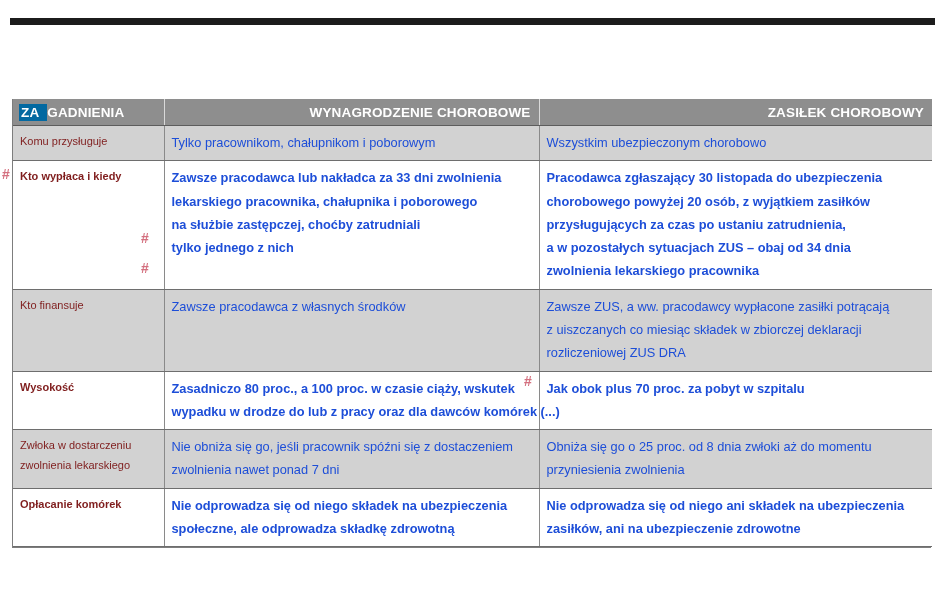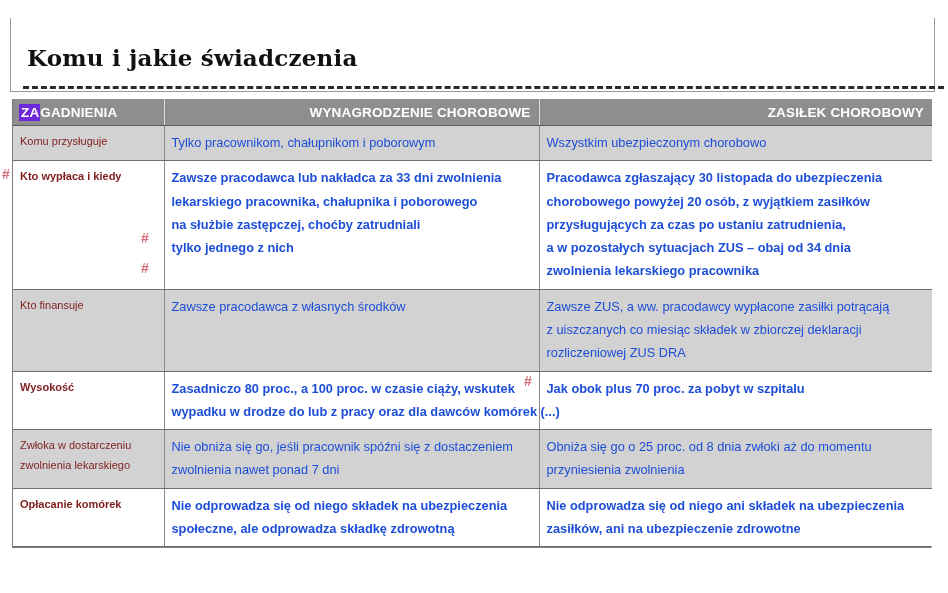--- a/index.html
+++ b/index.html
@@ -95,22 +95,22 @@
     text-align: right;
     white-space: nowrap;
     vertical-align: middle;
   }
   thead th.head-left {
     text-align: left;
     padding-left: 8px;
   }
   thead th:last-child { border-right: none; }
   .za-dark {
-    background: #6d28d9;
-    padding: 1px 1px 1px 2px;
+    background: #0369a1;
+    padding: 1px 8px 1px 2px;
     margin-left: -2px;
   }
 
   tbody td {
     border-right: 1px solid #8a8a8a;
     border-bottom: 1px solid #6e6e6e;
     padding: 5px 7px 6px 7px;
     font-size: 12.8px;
     line-height: 1.82;
     vertical-align: top;
@@ -137,24 +137,20 @@
     line-height: 1;
     user-select: none;
   }
 </style>
 </head>
 <body>
 
 <div class="page">
 
   <div class="title-topbar"></div>
-  <div class="title-block">
-    <div class="title-text">Komu i jakie świadczenia</div>
-    <div class="title-dashed"></div>
-  </div>
 
   <div class="table-wrap">
     <table class="sheet">
       <colgroup>
         <col class="c1">
           <col class="c2">
           <col class="c3">
       </colgroup>
       <thead>
         <tr>

